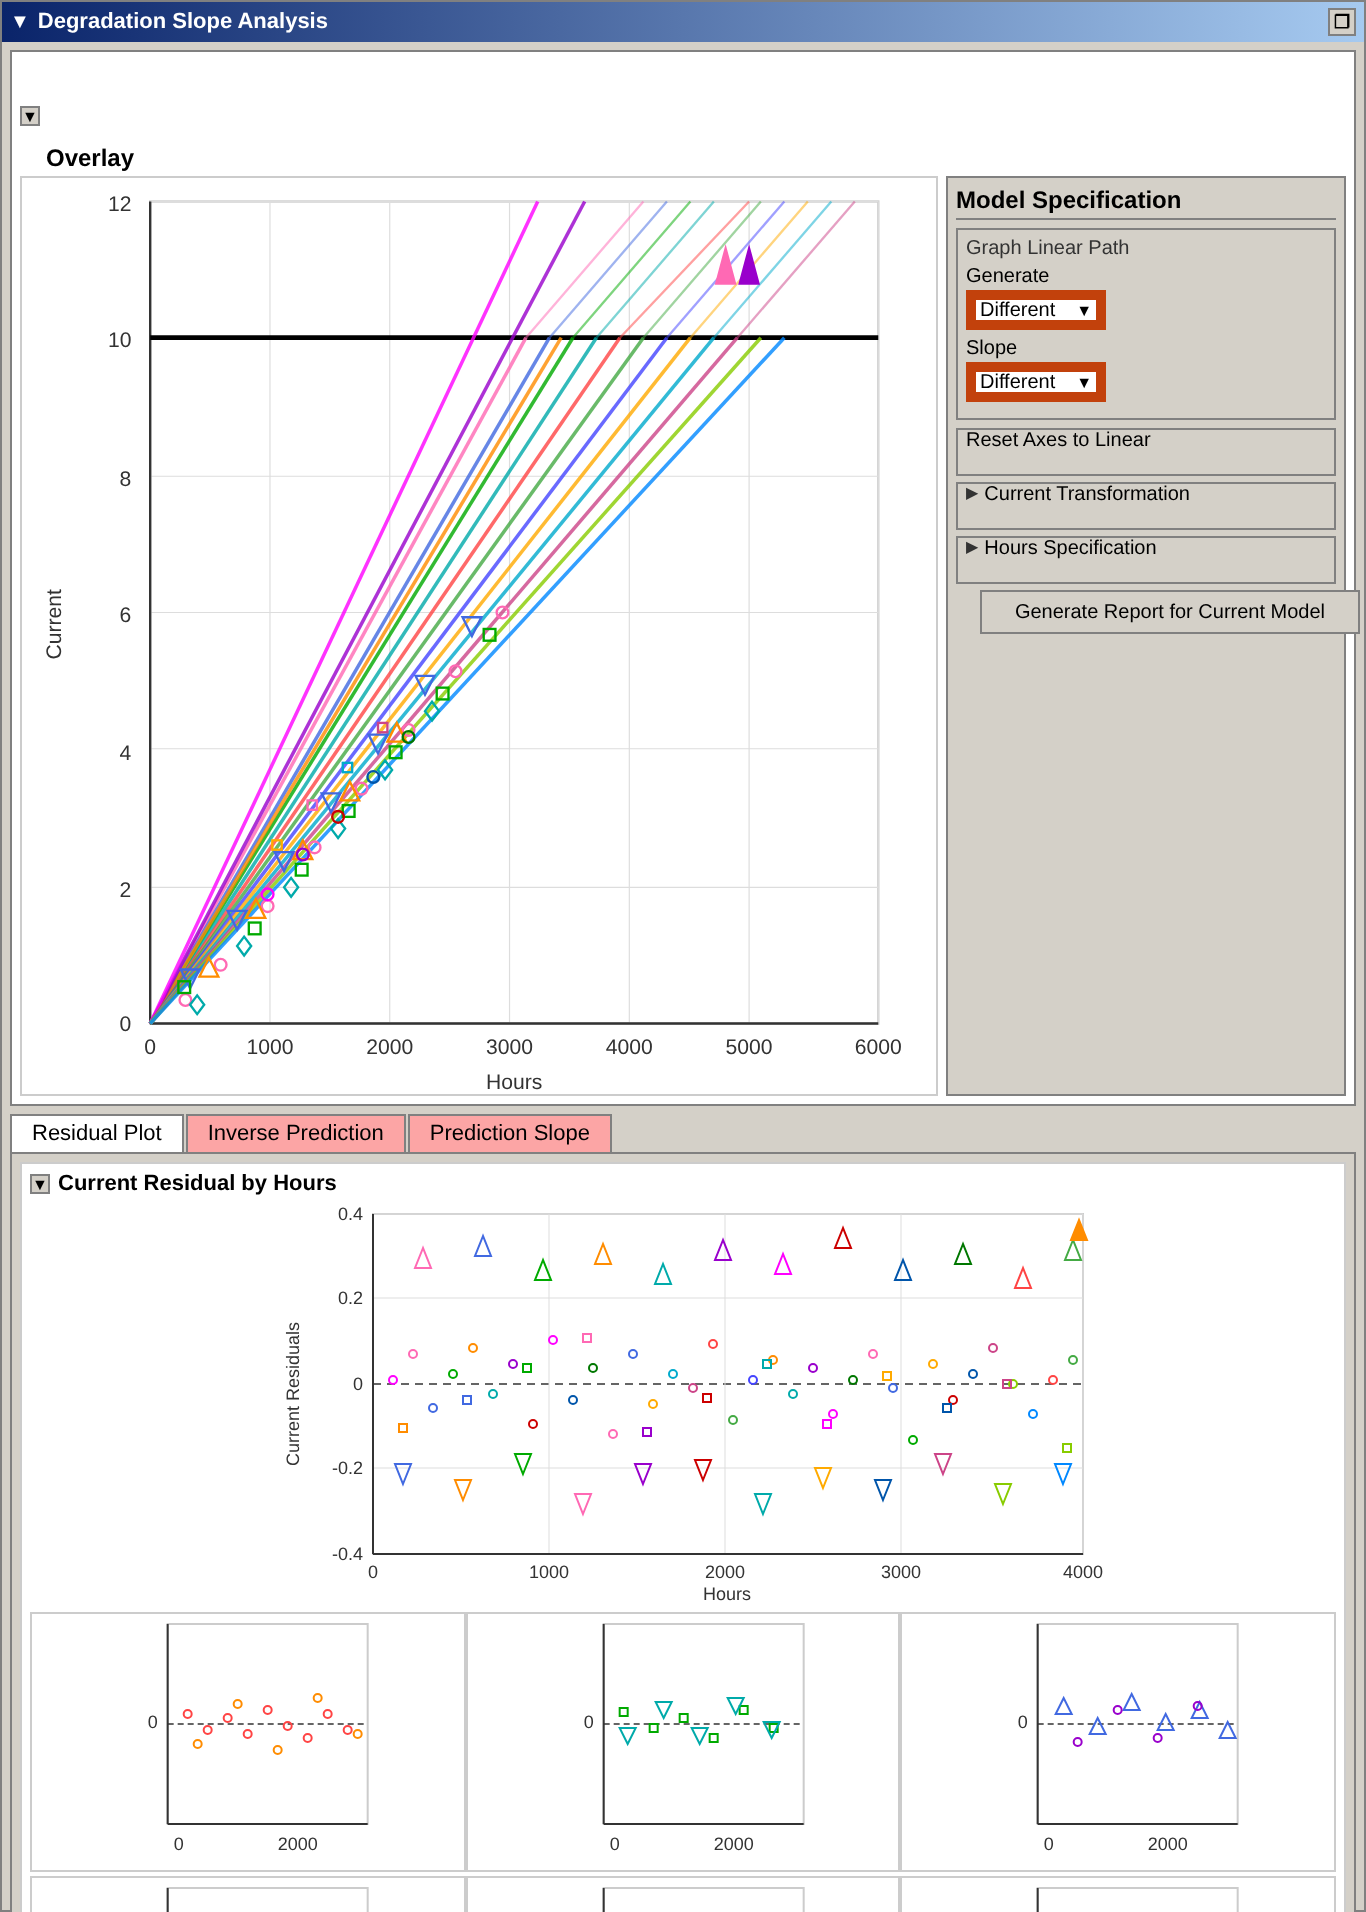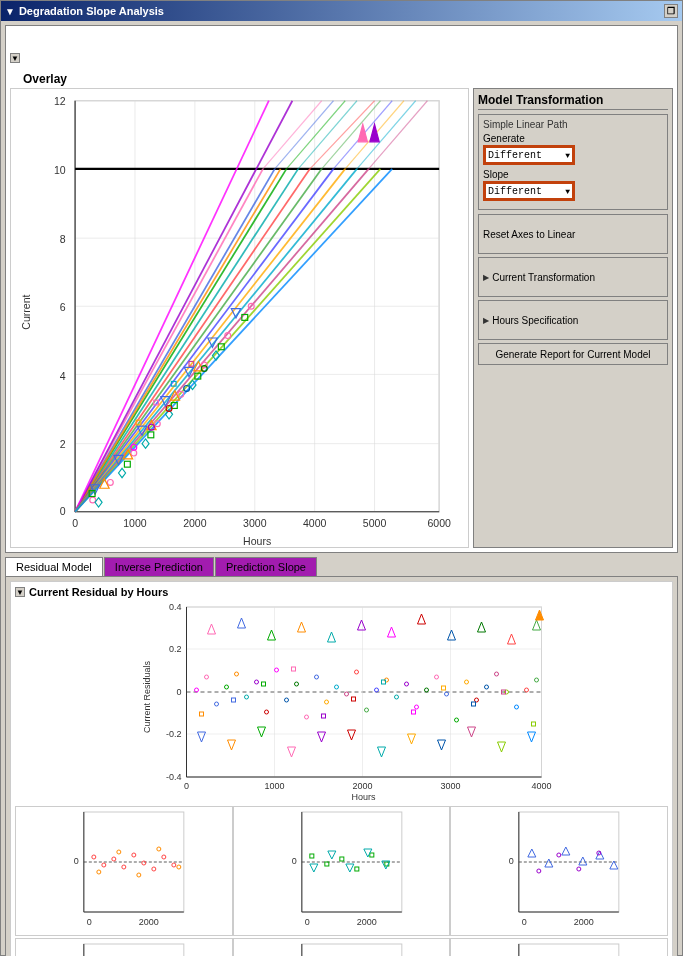--- a/index.html
+++ b/index.html
@@ -116,71 +116,70 @@
     .group-label {
       font-size: 10px;
       color: #333;
       margin-bottom: 3px;
     }
     .field-label {
       font-size: 10px;
       margin-bottom: 1px;
     }
     .dropdown {
-      width: 92px;
+      width: 70px;
       height: 20px;
-      border: 3px solid #c2410c;
+      border: 5px solid #c2410c;
       background: white;
       font-size: 10px;
       padding: 1px 2px;
       margin-bottom: 4px;
       display: flex;
       align-items: center;
       justify-content: space-between;
       cursor: pointer;
-      font-family: Liberation Mono, monospace;
     }
     .dropdown-arrow {
       font-size: 8px;
     }
     .model-button {
       width: 100%;
-      height: 40px;
+      height: 24px;
       border: 1px solid #808080;
       background: #d4d0c8;
       font-size: 10px;
       cursor: pointer;
       margin-bottom: 3px;
       display: flex;
-      align-items: center;
       padding: 0 4px;
       gap: 3px;
     }
     .expand-arrow {
       font-size: 8px;
       color: #333;
     }
     .generate-btn {
       width: 100%;
       height: 22px;
       border: 1px solid #808080;
       background: #d4d0c8;
       font-size: 10px;
       cursor: pointer;
       text-align: center;
+      margin-left: 12px;
     }
     .tabs-row {
       display: flex;
       gap: 0;
       margin-bottom: 0;
     }
     .tab {
       padding: 3px 10px;
       border: 1px solid #808080;
-      background: #a21caf;
+      background: #fca5a5;
       cursor: pointer;
       font-size: 11px;
       border-bottom: none;
       margin-right: 1px;
     }
     .tab.active {
       background: white;
       font-weight: normal;
     }
     .tab-content {
@@ -375,23 +374,23 @@
               <rect x="132" y="249" width="4" height="4" fill="none" stroke="#00aacc" stroke-width="1"></rect>
               <rect x="147" y="232" width="4" height="4" fill="none" stroke="#cc4488" stroke-width="1"></rect>
 
               <polygon points="295,30 291,45 299,45" fill="#ff69b4" stroke="#ff69b4"></polygon>
               <polygon points="305,30 301,45 309,45" fill="#9900cc" stroke="#9900cc"></polygon>
             </svg>
           </div>
         </div>
 
         <div class="model-spec-panel">
-          <div class="model-spec-title">Model Transformation</div>
+          <div class="model-spec-title">Model Specification</div>
           <div class="simple-linear-group">
-            <div class="group-label">Simple Linear Path</div>
+            <div class="group-label">Graph Linear Path</div>
             <div class="field-label">Generate</div>
             <div class="dropdown">
               <span>Different</span>
               <span class="dropdown-arrow">▼</span>
             </div>
             <div class="field-label">Slope</div>
             <div class="dropdown">
               <span>Different</span>
               <span class="dropdown-arrow">▼</span>
             </div>
@@ -410,21 +409,21 @@
           <button class="generate-btn">
             <span>Generate Report for Current Model</span>
           </button>
         </div>
       </div>
     </div>
 
     <div>
       <div class="tabs-row">
         <div class="tab active">
-          <span>Residual Model</span>
+          <span>Residual Plot</span>
         </div>
         <div class="tab">
           <span>Inverse Prediction</span>
         </div>
         <div class="tab">
           <span>Prediction Slope</span>
         </div>
       </div>
       <div class="tab-content">
         <div class="residuals-section">

